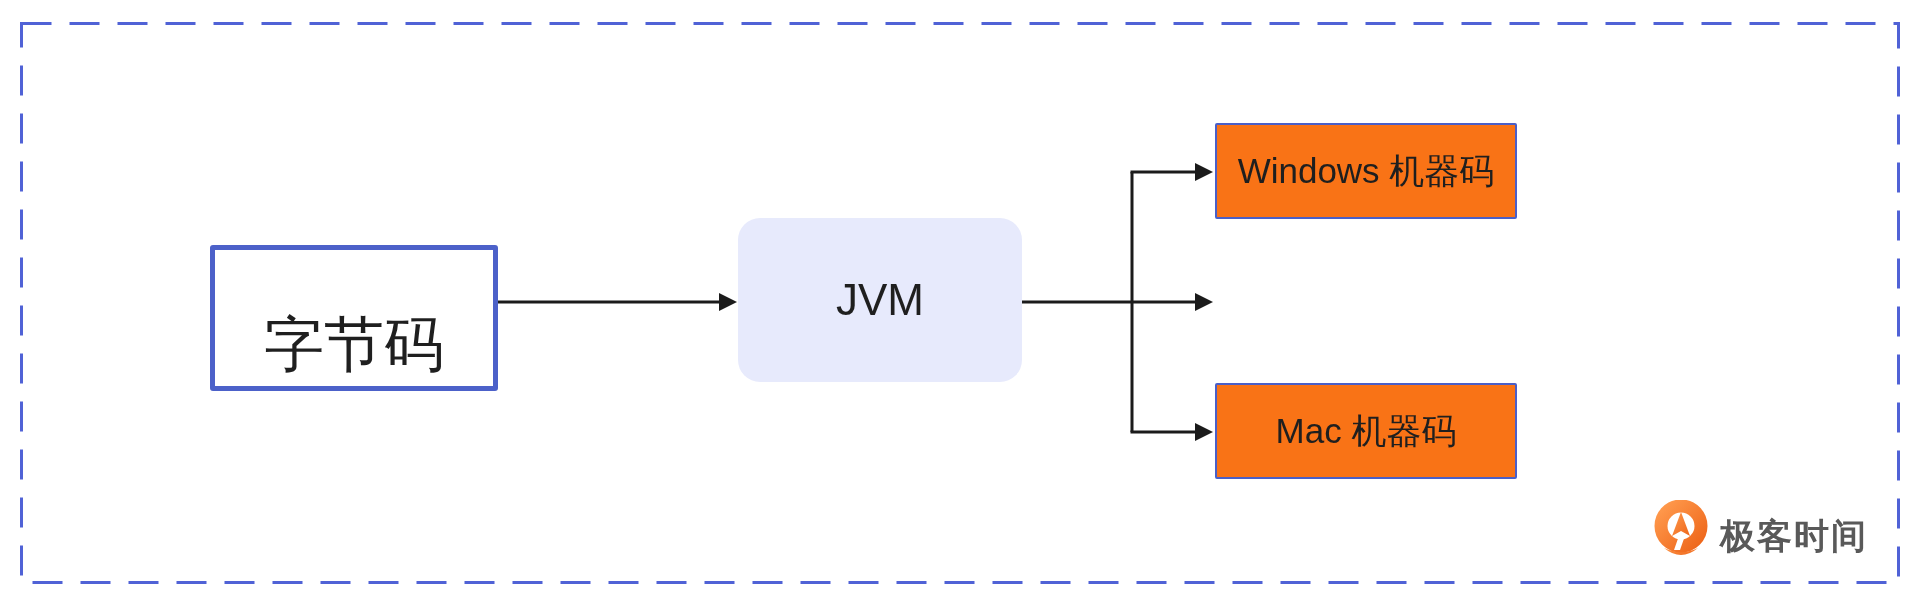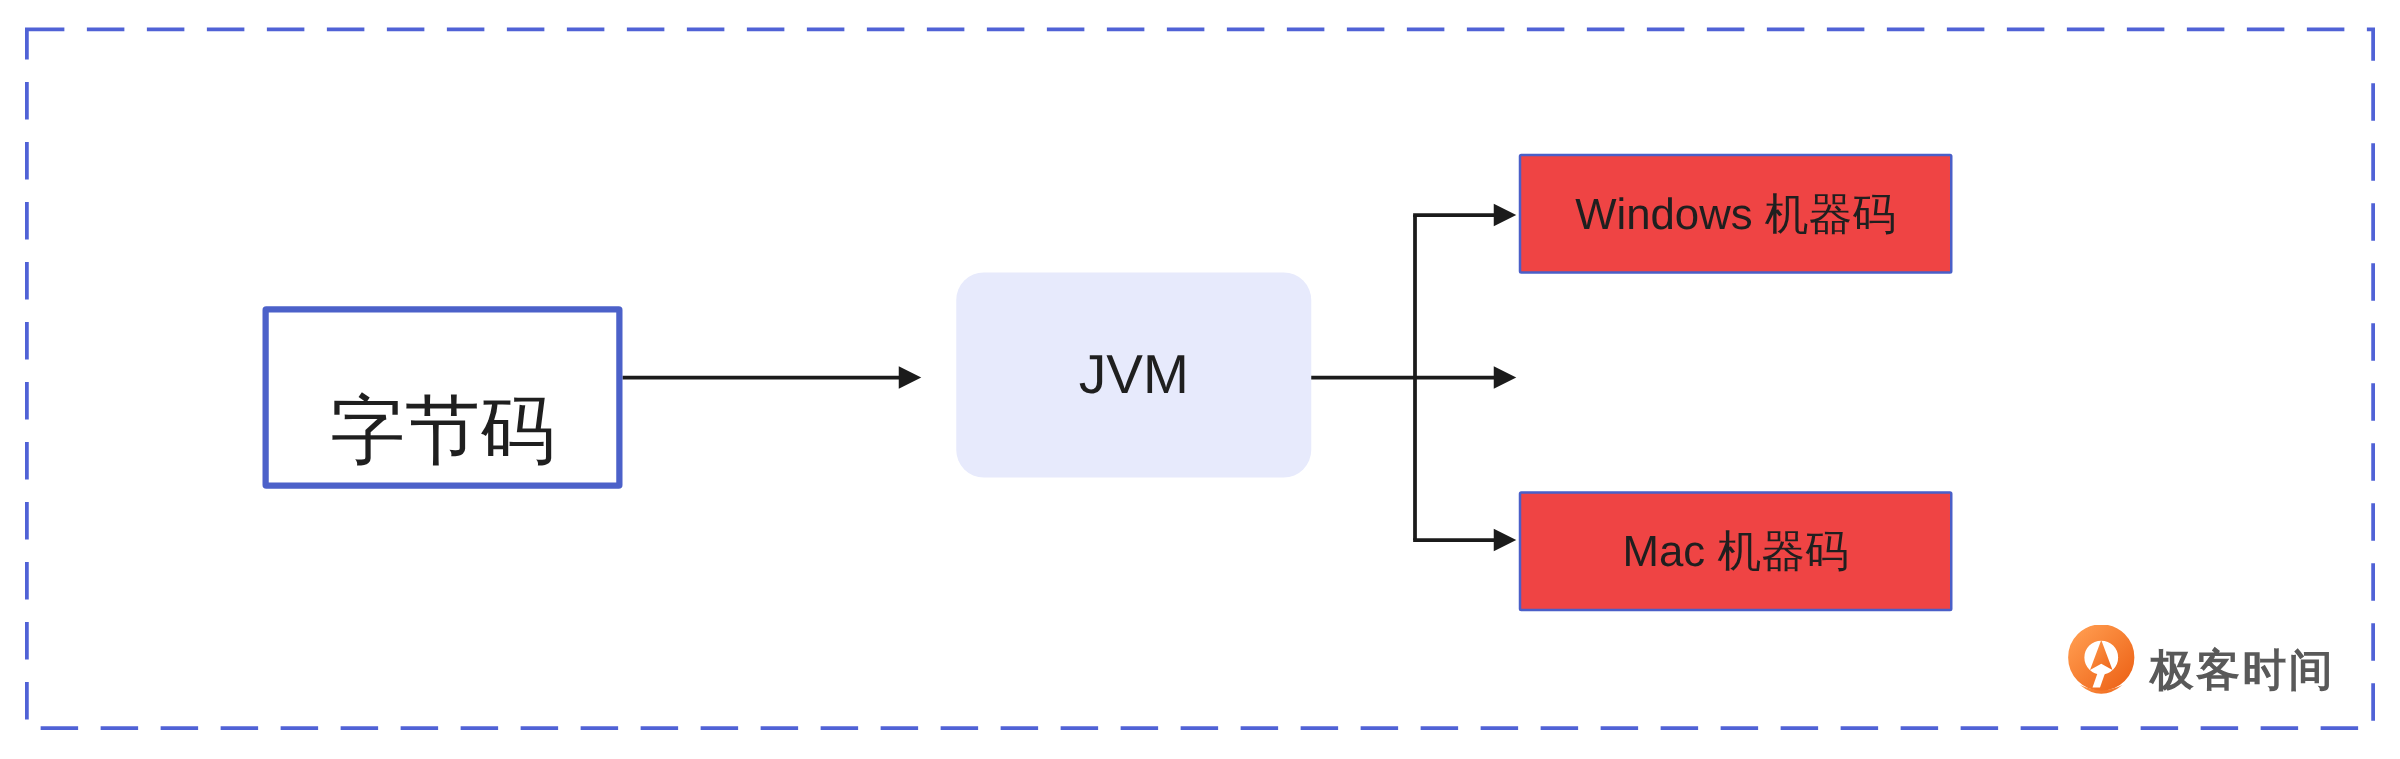--- a/index.html
+++ b/index.html
@@ -36,33 +36,32 @@
     border-radius: 3px;
     font-size: 60px;
     align-items: flex-end;
   }
   .node-engine {
     left: 738px; top: 218px;
     width: 284px; height: 164px;
     background: #e7eafc;
     border-radius: 22px;
     font-size: 44px;
-    margin-left: 27px;
   }
   .node-target {
     left: 1215px;
-    width: 347px; height: 96px;
-    background: #ef4444;
+    width: 302px; height: 96px;
+    background: #f97316;
     border: 2px solid #4a5fc8;
     border-radius: 2px;
     font-size: 35px;
   }
   .node-target-windows { top: 123px; }
   .node-target-linux   { top: 253px; }
-  .node-target-mac     { top: 383px; margin-top: 10px; }
+  .node-target-mac     { top: 383px; }
   .brand {
     position: absolute;
     left: 1654px; top: 498px;
     height: 62px;
     display: flex;
     align-items: flex-end;
     gap: 12px;
   }
   .brand-icon { width: 54px; height: 60px; display: block; }
   .brand-text {

